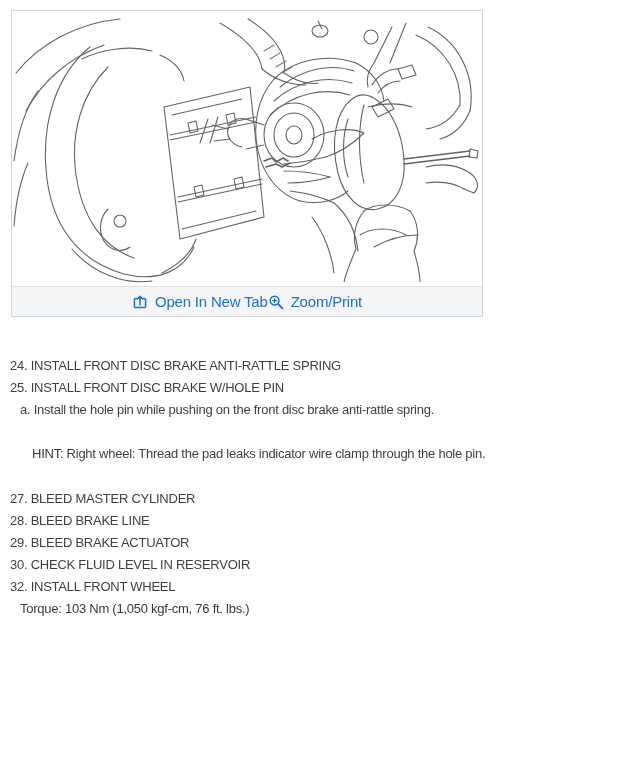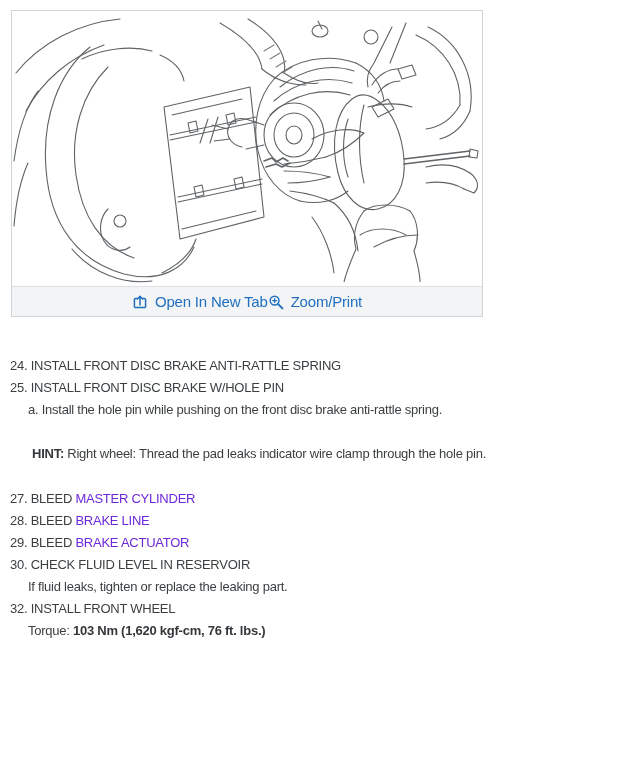--- a/index.html
+++ b/index.html
@@ -32,24 +32,24 @@
     letter-spacing:-0.2px;
   }
   .footer-link svg{flex:0 0 auto;}
 
   
   .steps{
     position:absolute;left:0;top:355px;width:639px;
     font-size:13px;line-height:22px;letter-spacing:-0.25px;color:#3b3f42;
   }
   .line{padding-left:10px;white-space:nowrap;}
-  .line.sub{padding-left:28px;}
+  .line.sub{padding-left:20px;}
   .line.hint{padding-left:32px;margin:22px 0 23px 0;}
-  .line b{font-weight:bold;color:#35383b;}
-  .doc-link{color:#6d28d9;text-decoration:none;cursor:pointer;}
+  .line b{font-weight:normal;color:#35383b;}
+  .doc-link{color:#404040;text-decoration:none;cursor:pointer;}
 </style>
 </head>
 <body>
 
 <div class="page">
 
   <div class="figure-panel">
     <div class="figure-image">
       <svg width="470" height="275" viewBox="0 0 470 275" fill="none" stroke="#5f6366" stroke-width="1.1" stroke-linecap="round" stroke-linejoin="round">
 
@@ -145,18 +145,17 @@
 
   <div class="steps">
     <div class="line"><span>24. INSTALL FRONT DISC BRAKE ANTI-RATTLE SPRING</span></div>
     <div class="line"><span>25. INSTALL FRONT DISC BRAKE W/HOLE PIN</span></div>
     <div class="line sub"><span>a. Install the hole pin while pushing on the front disc brake anti-rattle spring.</span></div>
     <div class="line hint"><b>HINT:</b><span> Right wheel: Thread the pad leaks indicator wire clamp through the hole pin.</span></div>
     <div class="line"><span>27. BLEED </span><a class="doc-link">MASTER CYLINDER</a></div>
     <div class="line"><span>28. BLEED </span><a class="doc-link">BRAKE LINE</a></div>
     <div class="line"><span>29. BLEED </span><a class="doc-link">BRAKE ACTUATOR</a></div>
     <div class="line"><span>30. CHECK FLUID LEVEL IN RESERVOIR</span></div>
-    <div class="line sub"><span>If fluid leaks, tighten or replace the leaking part.</span></div>
     <div class="line"><span>32. INSTALL FRONT WHEEL</span></div>
-    <div class="line sub"><span>Torque: </span><b>103 Nm (1,620 kgf-cm, 76 ft. lbs.)</b></div>
+    <div class="line sub"><span>Torque: </span><b>103 Nm (1,050 kgf-cm, 76 ft. lbs.)</b></div>
   </div>
 
 </div>
 
 </body></html>

